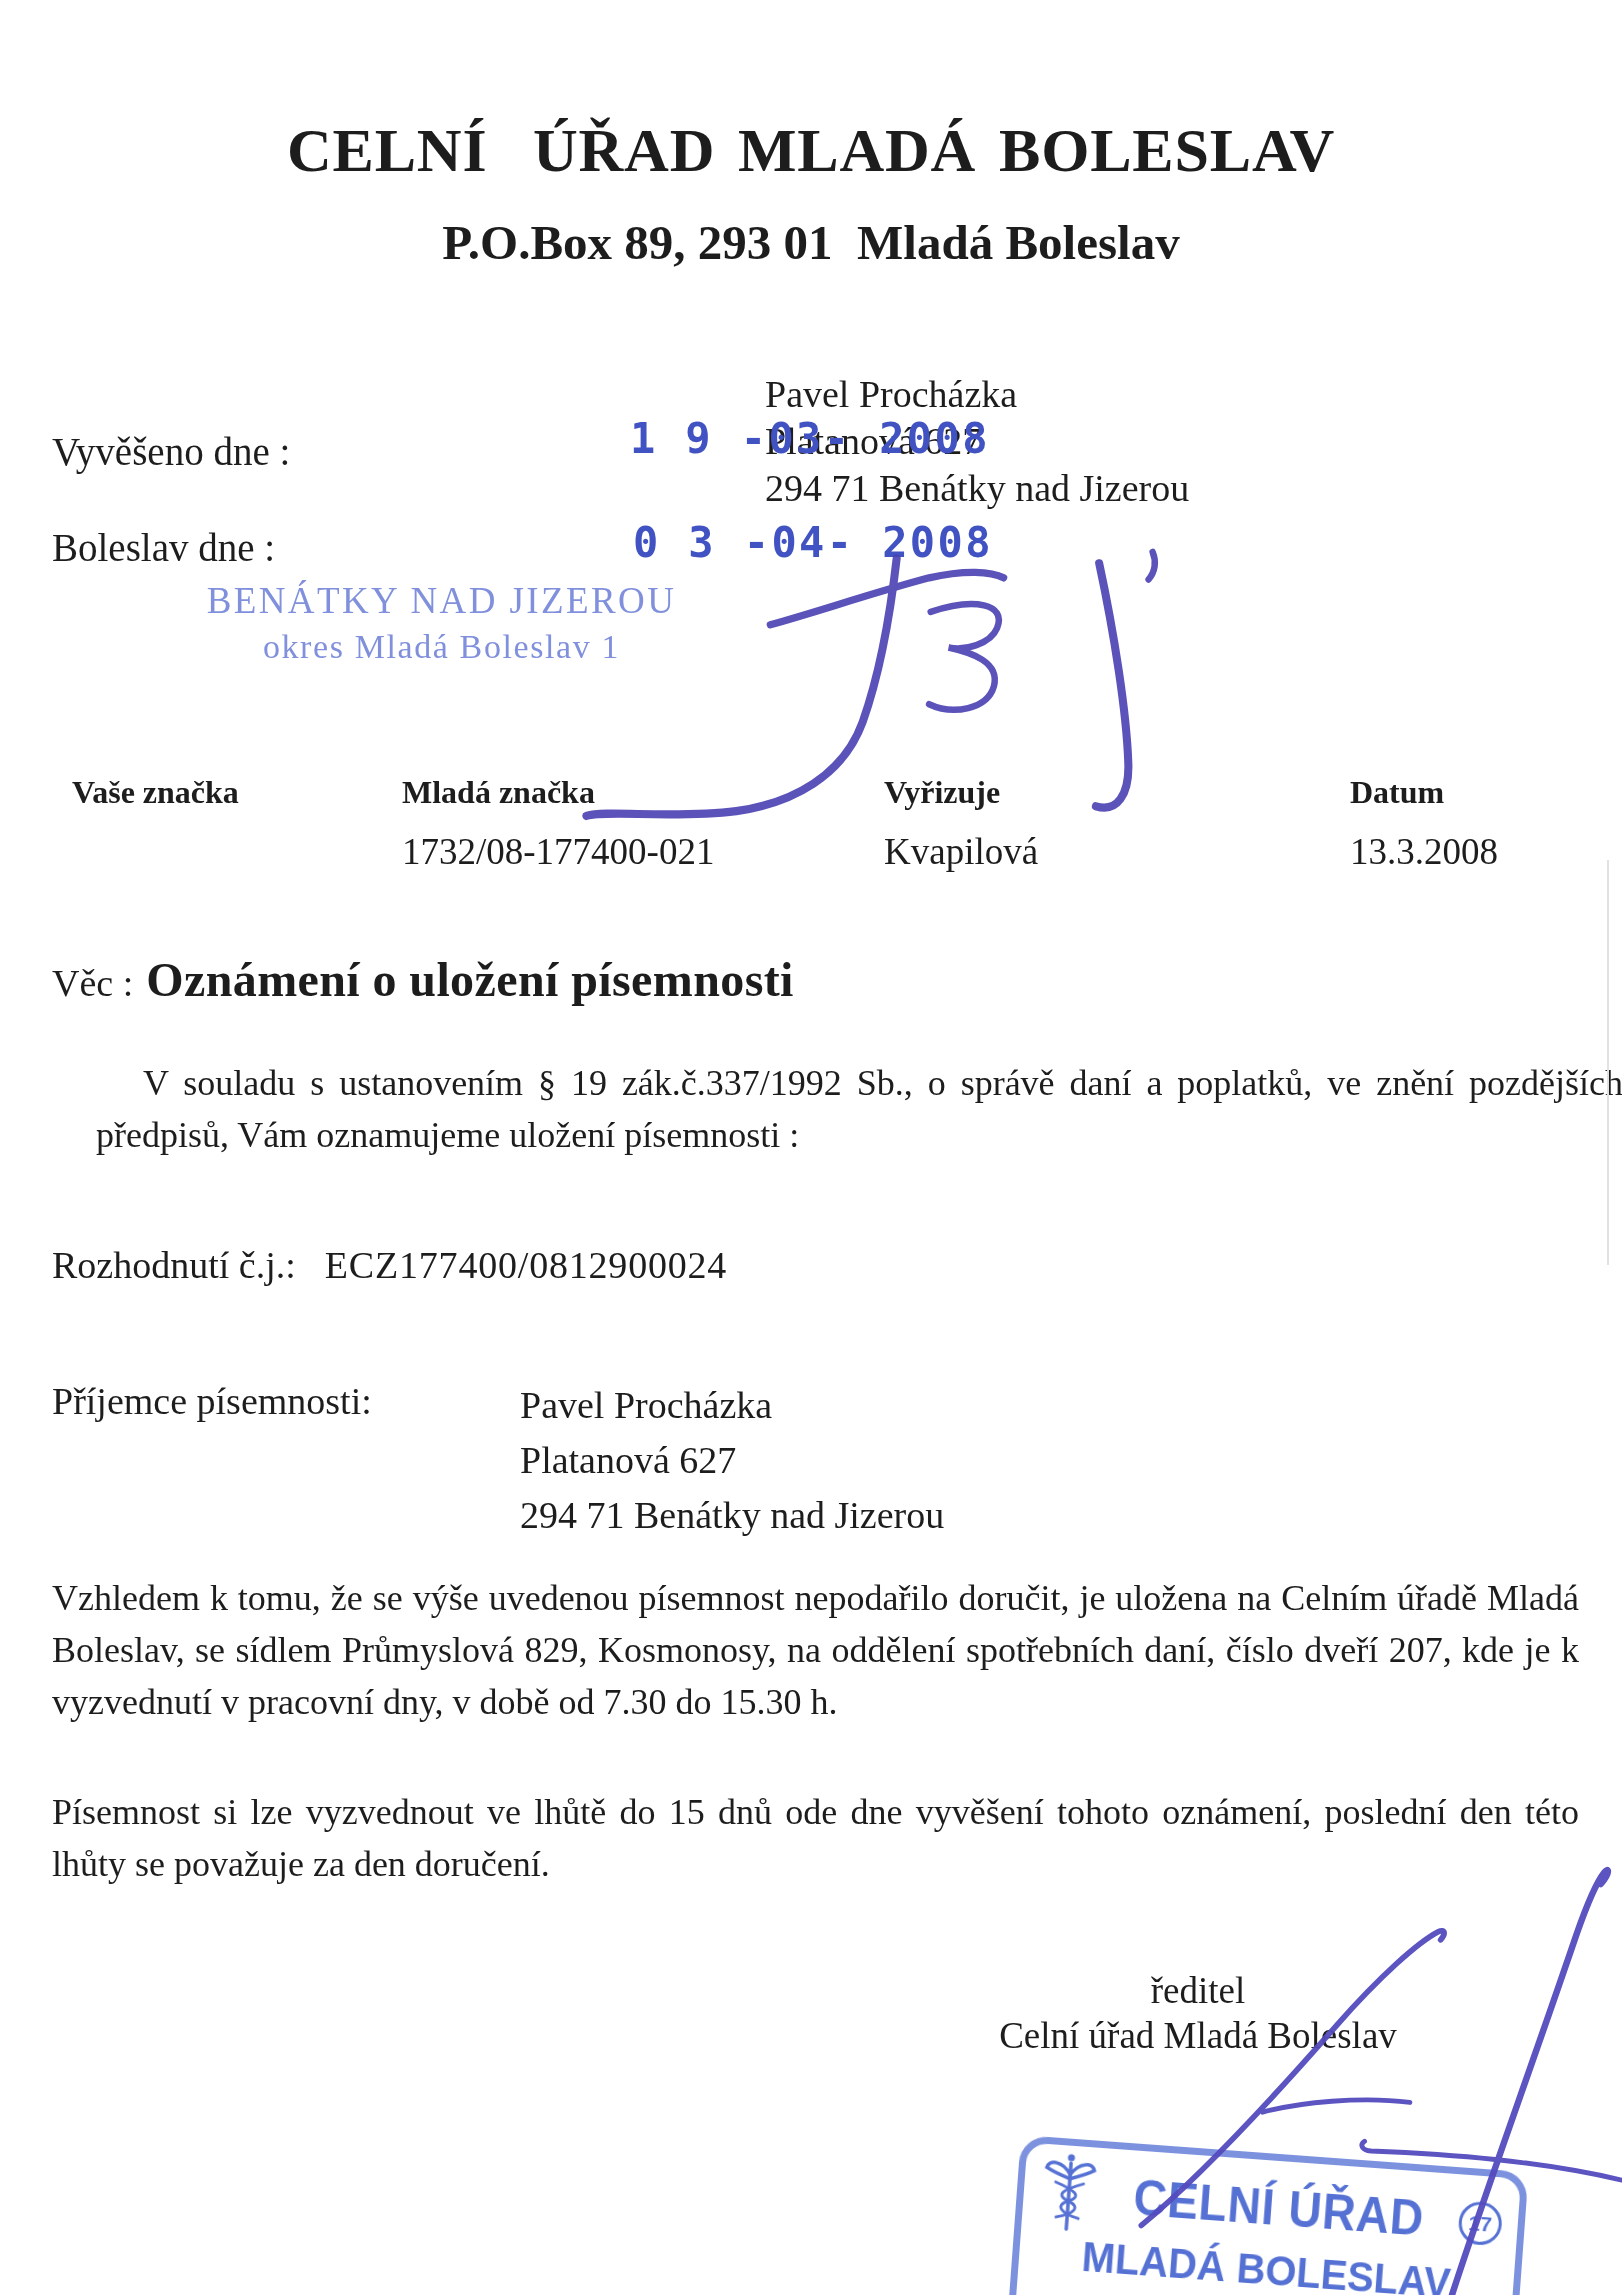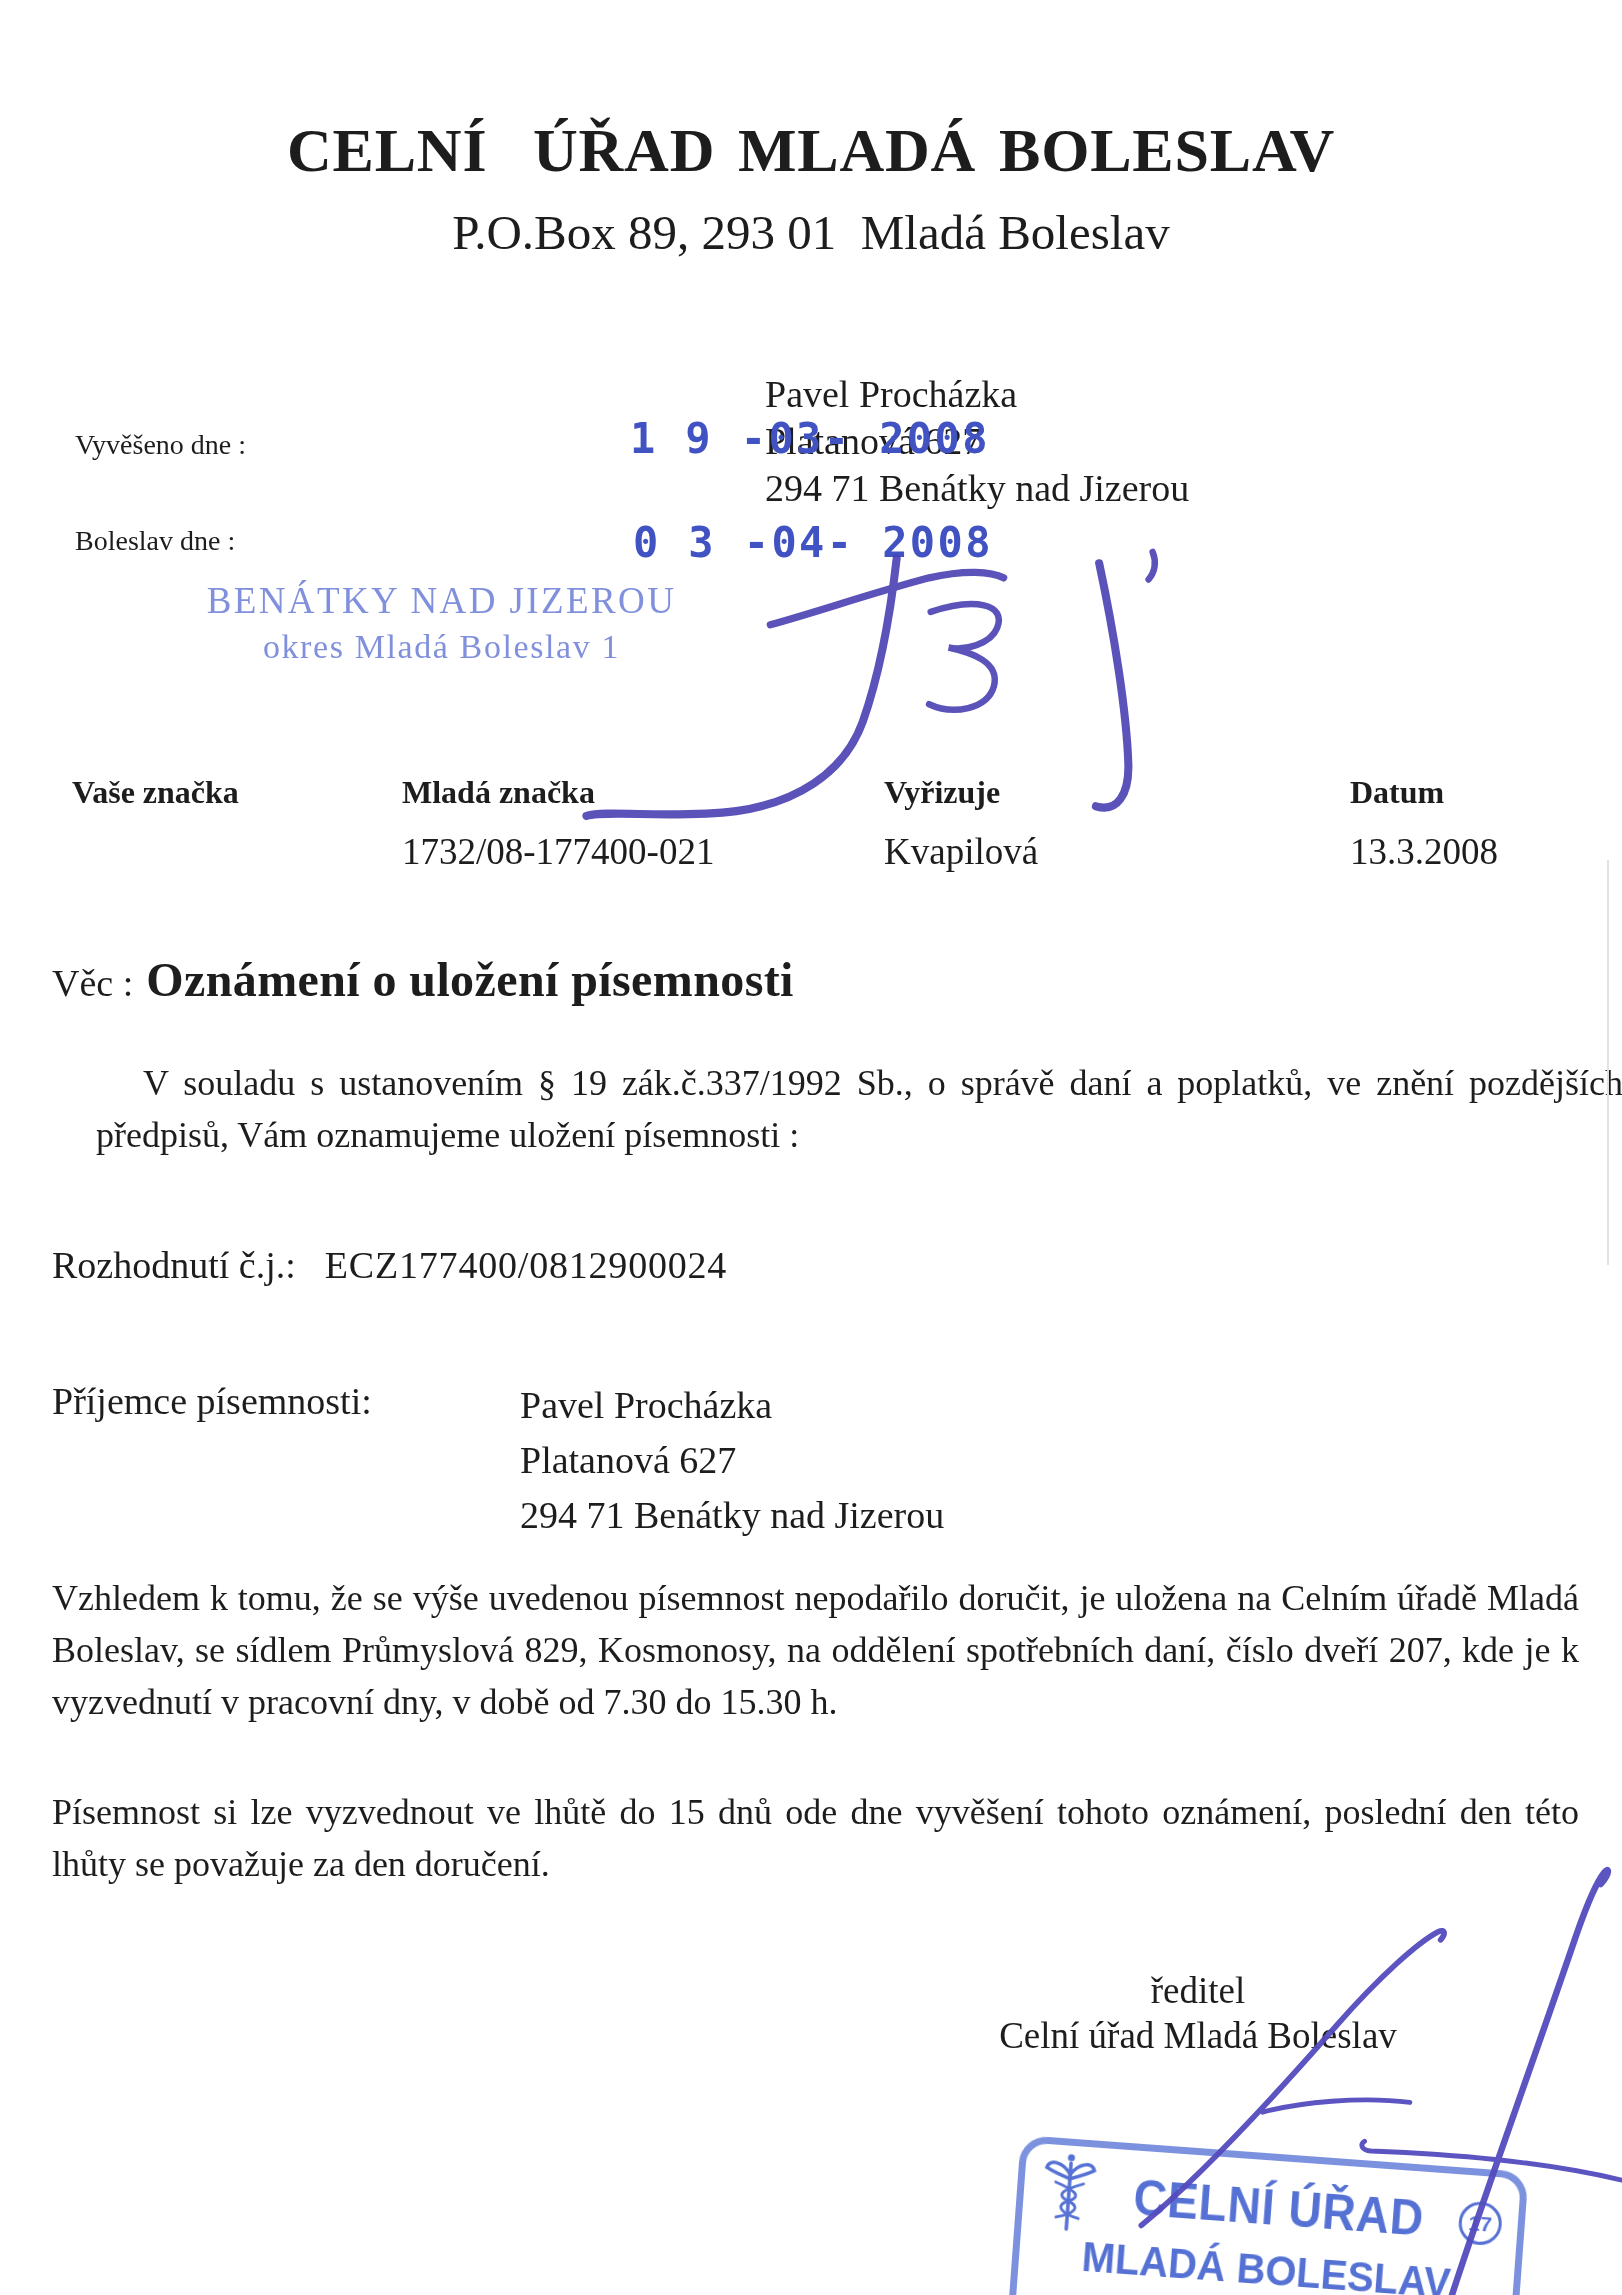--- a/index.html
+++ b/index.html
@@ -3,25 +3,25 @@
 <meta charset="utf-8">
 <style>
   html,body{margin:0;padding:0;background:#e8e8e8;}
   .page{position:relative;width:1622px;height:2295px;background:#ffffff;overflow:hidden;
         font-family:"Liberation Serif", serif;color:#1d1d1d;}
   .abs{position:absolute;}
   .prewrap{white-space:pre-wrap;}
   
   .title{left:0;top:115px;width:1622px;text-align:center;font-size:62px;font-weight:bold;
          letter-spacing:0.8px;word-spacing:6.5px;}
-  .subtitle{left:0;top:204px;width:1622px;text-align:center;font-size:49px;font-weight:normal;}
+  .subtitle{left:0;top:214px;width:1622px;text-align:center;font-size:49px;font-weight:bold;}
   
   .recipient-top{left:765px;top:371px;font-size:38px;line-height:47px;}
   
-  .post-label{left:52px;font-size:28px;margin-left:23px;}
+  .post-label{left:52px;font-size:39px;}
   .lbl-vyveseno{top:429px;}
   .lbl-sejmuto{top:525px;}
   .date-stamp{font-family:"DejaVu Sans Mono", monospace;font-weight:bold;font-size:42px;
               letter-spacing:2.4px;color:#4153c2;filter:blur(0.3px);white-space:pre;}
   .stamp-vyveseno{left:630px;top:414px;}
   .stamp-sejmuto{left:633px;top:518px;}
   
   .mun-stamp{left:73px;top:578px;width:737px;text-align:center;color:#8090dd;
              filter:blur(0.4px);line-height:46px;}
   .mun-l1{font-size:37px;letter-spacing:4px;}

